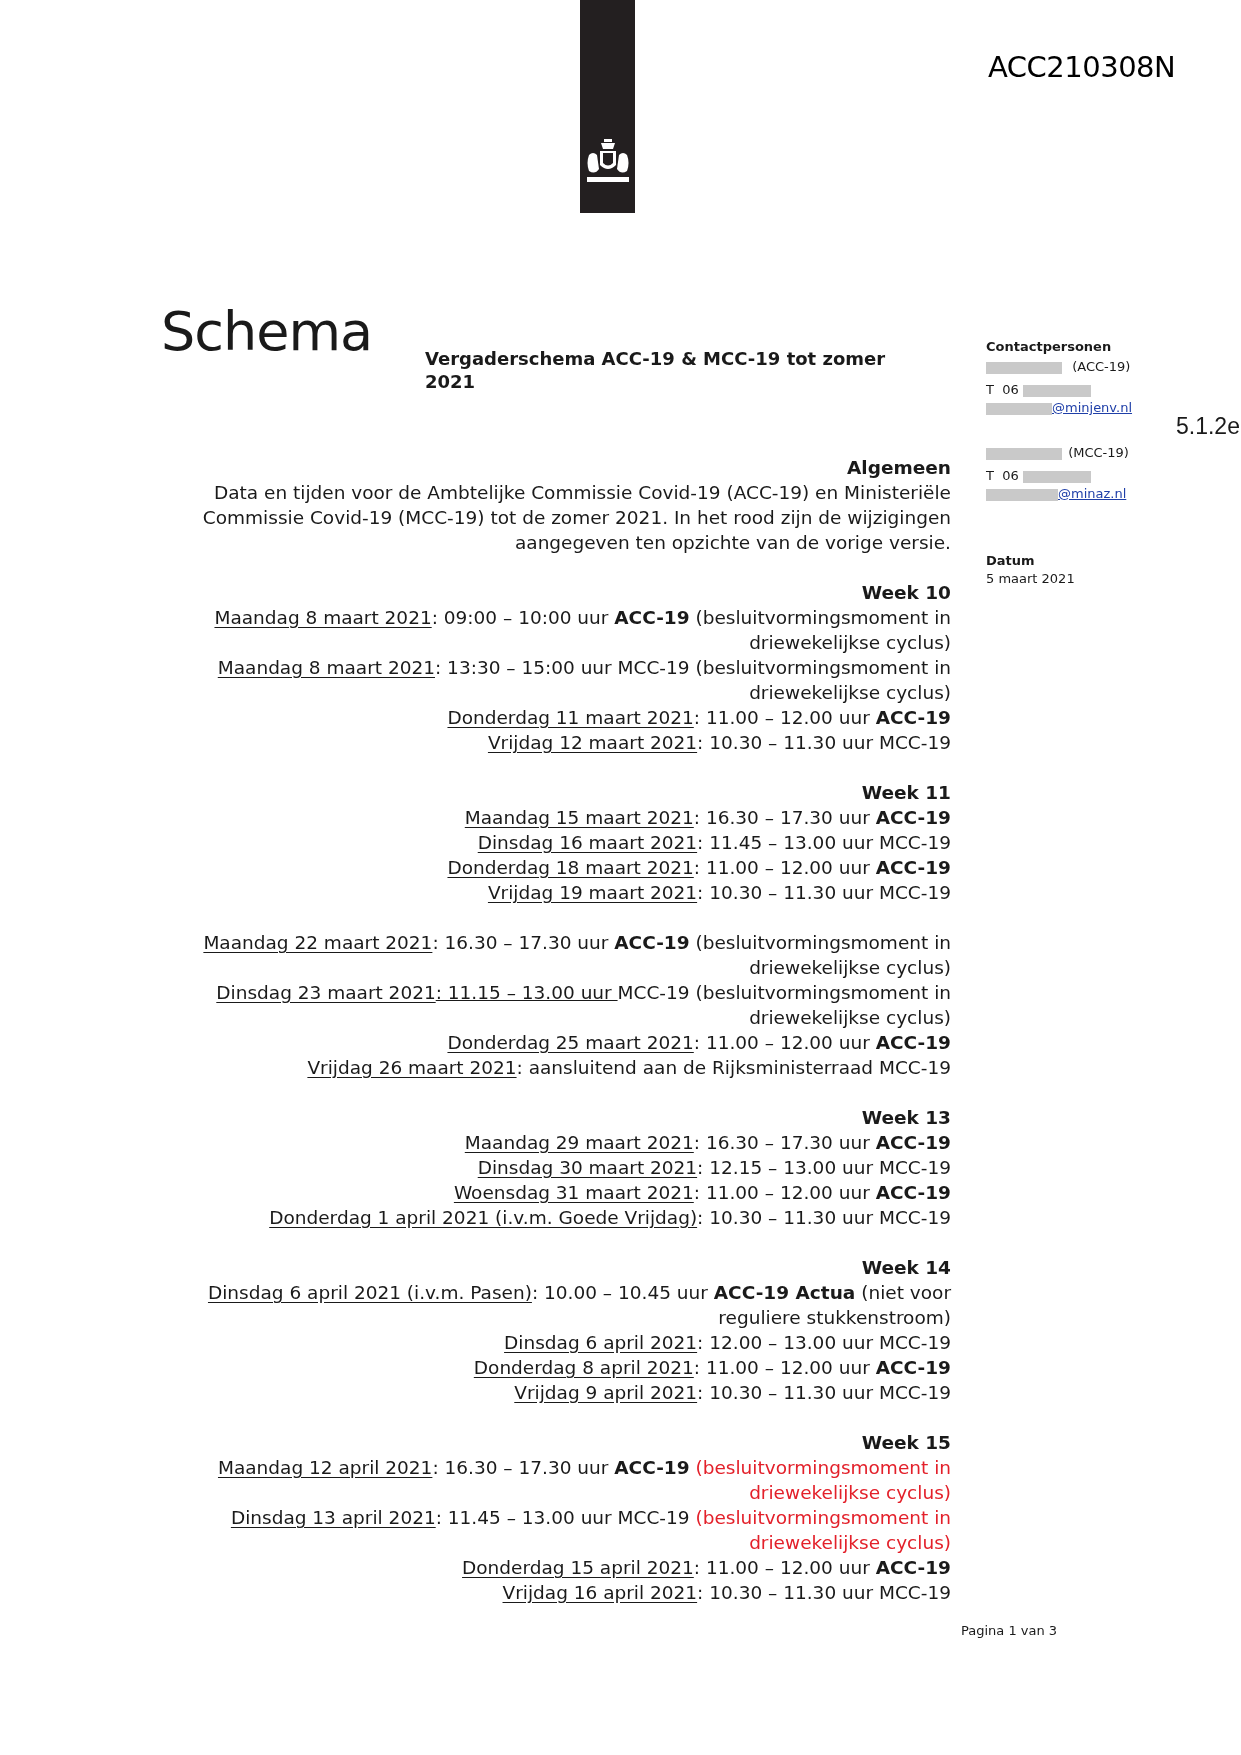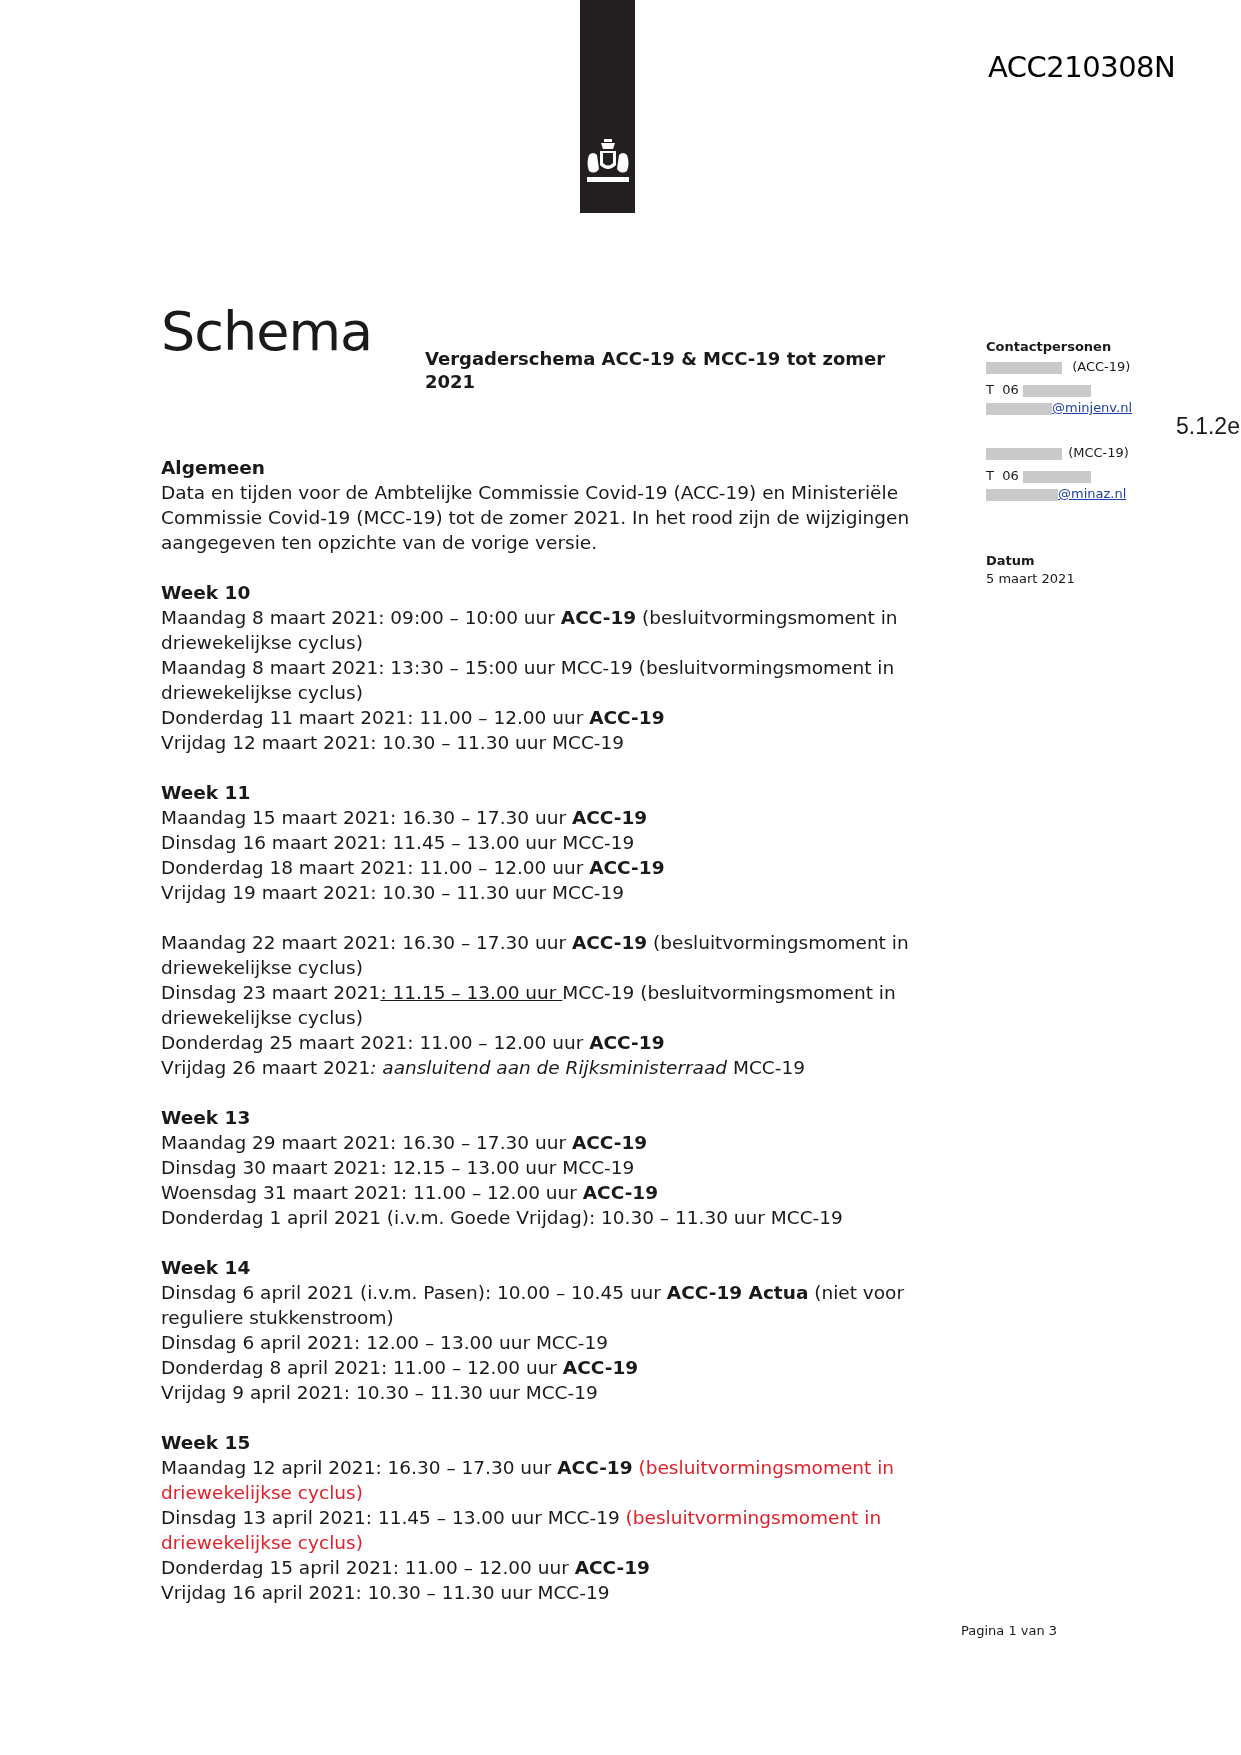--- a/index.html
+++ b/index.html
@@ -13,22 +13,22 @@
   .subtitle { position:absolute; left:425px; top:347px; width:500px; font-size:18px; font-weight:bold; line-height:23px; }
   .sidebar { position:absolute; left:986px; top:338px; width:200px; font-size:13px; line-height:18px; }
   .sidebar .label { font-weight:bold; }
   .redact { display:inline-block; background:#c9c9c9; height:12px; vertical-align:middle; }
   .sidebar a { color:#1f3fa8; text-decoration:underline; }
   .sidebar .line { height:23px; white-space:nowrap; }
   .ref512 { position:absolute; left:1152px; top:413px; font-size:23px; font-family:"Liberation Sans", sans-serif;margin-left:24px; }
   .main { position:absolute; left:161px; top:455px; width:790px; font-size:18.5px; line-height:25px; }
   .main h3 { margin:0; font-size:18.5px; font-weight:bold; line-height:25px; }
   .main p { margin:0; }
-  .block { margin-bottom:25px; }
-  .u { text-underline-offset:3px; }
+  .block { margin-bottom:25px;text-align:right; }
+  .u { text-decoration:underline; text-underline-offset:3px; }
   .b { font-weight:bold; }
   .red { color:#e3202a; }
   .footer { position:absolute; left:961px; top:1623px; font-size:13px; }
 </style>
 </head>
 <body>
 
 <div class="logo-bar"></div>
 <svg class="logo-crest" viewBox="0 0 50 60">
   <g fill="#ffffff">
@@ -96,21 +96,21 @@
         <h3>Week 11</h3>
         <p><span class="u">Maandag 15 maart 2021</span><span style="white-space: pre-wrap;">: 16.30 – 17.30 uur </span><span class="b">ACC-19</span></p>
         <p><span class="u">Dinsdag 16 maart 2021</span><span style="white-space: pre-wrap;">: 11.45 – 13.00 uur </span><span>MCC-19</span></p>
         <p><span class="u">Donderdag 18 maart 2021</span><span style="white-space: pre-wrap;">: 11.00 – 12.00 uur </span><span class="b">ACC-19</span></p>
         <p><span class="u">Vrijdag 19 maart 2021</span><span style="white-space: pre-wrap;">: 10.30 – 11.30 uur </span><span>MCC-19</span></p>
       </div>
       <div class="block">
         <p><span class="u">Maandag 22 maart 2021</span><span style="white-space: pre-wrap;">: 16.30 – 17.30 uur </span><span class="b">ACC-19</span><span> (besluitvormingsmoment in driewekelijkse cyclus)</span></p>
         <p><span class="u">Dinsdag 23 maart 2021</span><span style="white-space: pre-wrap; text-decoration: underline;">: 11.15 – 13.00 uur </span><span>MCC-19</span><span> (besluitvormingsmoment in driewekelijkse cyclus)</span></p>
         <p><span class="u">Donderdag 25 maart 2021</span><span style="white-space: pre-wrap;">: 11.00 – 12.00 uur </span><span class="b">ACC-19</span></p>
-        <p><span class="u">Vrijdag 26 maart 2021</span><span style="white-space: pre-wrap; font-style: italic;">: aansluitend aan de Rijksministerraad </span><span>MCC-19</span></p>
+        <p><span class="u">Vrijdag 26 maart 2021</span><span style="white-space: pre-wrap;">: aansluitend aan de Rijksministerraad </span><span>MCC-19</span></p>
       </div>
       <div class="block">
         <h3>Week 13</h3>
         <p><span class="u">Maandag 29 maart 2021</span><span style="white-space: pre-wrap;">: 16.30 – 17.30 uur </span><span class="b">ACC-19</span></p>
         <p><span class="u">Dinsdag 30 maart 2021</span><span style="white-space: pre-wrap;">: 12.15 – 13.00 uur </span><span>MCC-19</span></p>
         <p><span class="u">Woensdag 31 maart 2021</span><span style="white-space: pre-wrap;">: 11.00 – 12.00 uur </span><span class="b">ACC-19</span></p>
         <p><span class="u">Donderdag 1 april 2021 (i.v.m. Goede Vrijdag)</span><span style="white-space: pre-wrap;">: 10.30 – 11.30 uur </span><span>MCC-19</span></p>
       </div>
       <div class="block">
         <h3>Week 14</h3>

